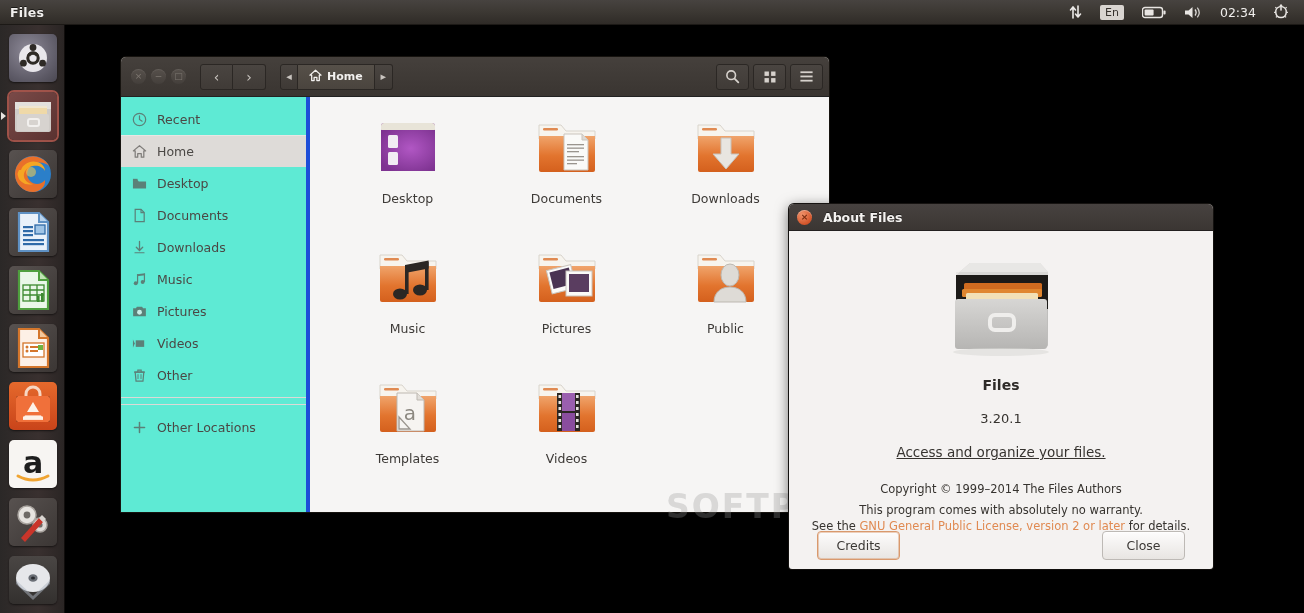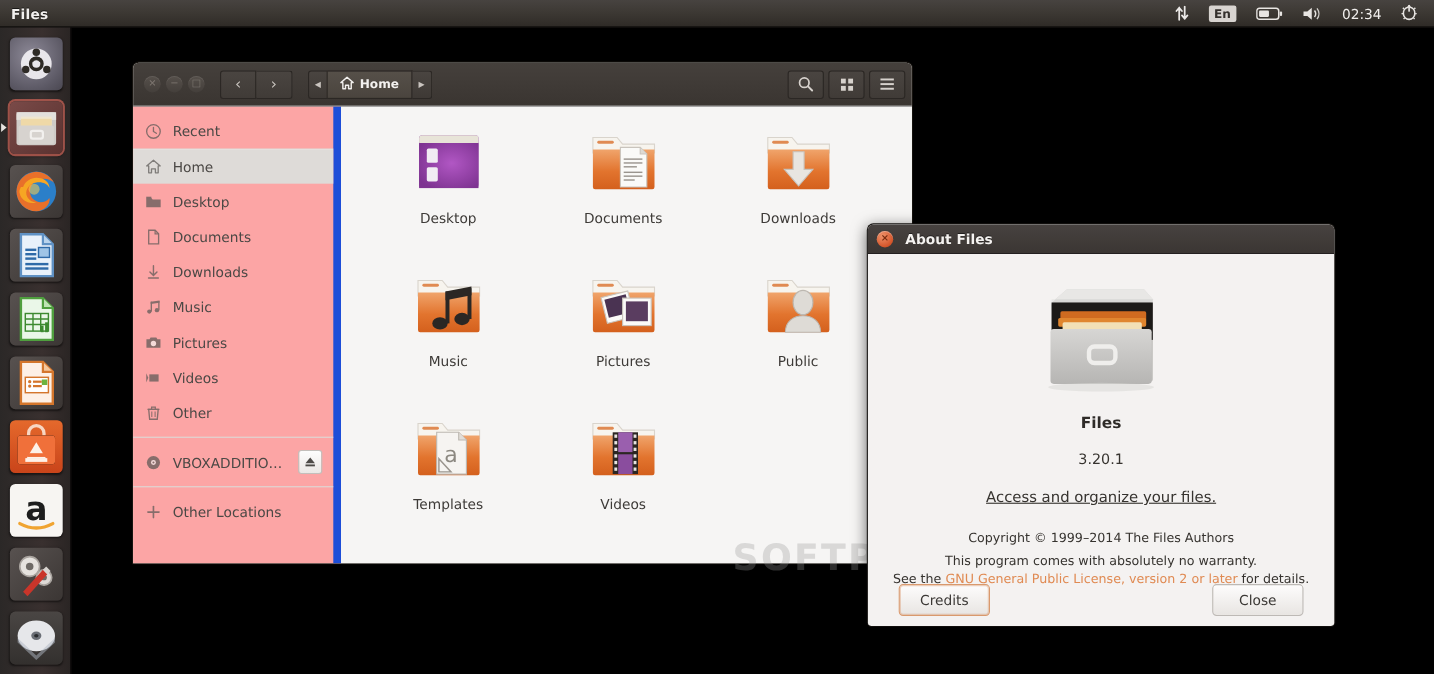--- a/index.html
+++ b/index.html
@@ -25,21 +25,21 @@
   }
   #panel-indicators {
     margin-left:auto; display:flex; align-items:center; gap:0px; padding-right:6px;
   }
   .indicator {
     display:flex; align-items:center; justify-content:center;
     height:25px; padding:0 9px; color:#e8e5e2; font-size:12px;
   }
   .kbd-badge {
     background:#d8d4d0; color:#35312d; font-size:11px;
-    padding:1px 5px; border-radius:2px; font-weight:bold;
+    padding:1px 5px; border-radius:2px; font-weight:normal;
     line-height:13px;
   }
   #clock { font-size:12.5px; color:#f0eeec; padding:0 8px; }
 
   
   #launcher {
     position:absolute; left:0; top:25px; width:65px; height:588px;
     background: linear-gradient(to right,#2b2827 0%, #39302f 60%, #2a2524 100%);
     border-right:1px solid #100d0c;
     padding-top:4px;
@@ -107,21 +107,21 @@
   .tbtn {
     width:33px;height:26px;
     background:linear-gradient(to bottom,#4a4541,#403b37);
     border:1px solid #2b2724; color:#d2cdc8;
     display:flex;align-items:center;justify-content:center;
     margin-left:4px; border-radius:3px;
   }
 
   #fm-body { display:flex; height:415px; }
   #sidebar {
-    width:189px; background:#fca5a5; border-right:7px solid #1d4ed8;
+    width:189px; background:#5eead4; border-right:4px solid #1d4ed8;
     padding-top:6px; font-size:12.5px;
   }
   .side-item {
     display:flex;align-items:center; gap:10px;
     height:32px; padding:0 10px; color:#4b4845;
   }
   .side-item.selected { background:#dedbd8; box-shadow:inset 0 1px 0 #e9e6e3; }
   .side-icon { width:16px;height:16px;display:flex;align-items:center;justify-content:center;opacity:.72; }
   .side-sep { height:1px; background:#dcd9d6; margin:6px 0; }
   .eject-btn {
@@ -539,36 +539,20 @@
                   <path d="M6.4 6.6v5.2"></path>
                   <path d="M9.6 6.6v5.2"></path>
                 </g>
               </svg>
           </span>
           <span>Other</span>
         </div>
 
         <div class="side-sep"></div>
 
-        <div class="side-item">
-          <span class="side-icon">
-            <svg width="15" height="15" viewBox="0 0 16 16">
-                <circle cx="8" cy="8" r="6.4" fill="#5b5855"></circle>
-                <circle cx="8" cy="8" r="2.4" fill="#f1efed"></circle>
-                <circle cx="8" cy="8" r="1" fill="#5b5855"></circle>
-              </svg>
-          </span>
-          <span>VBOXADDITIO…</span>
-          <span class="eject-btn">
-            <svg width="12" height="12" viewBox="0 0 14 14">
-                <path d="M7 2.2 L12 8.2H2z" fill="#4e4b48"></path>
-                <rect x="2" y="9.6" width="10" height="2" fill="#4e4b48"></rect>
-              </svg>
-          </span>
-        </div>
 
         <div class="side-sep"></div>
 
         <div class="side-item">
           <span class="side-icon">
             <svg width="15" height="15" viewBox="0 0 16 16">
                 <g stroke="#5b5855" stroke-width="1.6" stroke-linecap="round">
                   <path d="M8 2.6v10.8"></path>
                   <path d="M2.6 8h10.8"></path>
                 </g>

